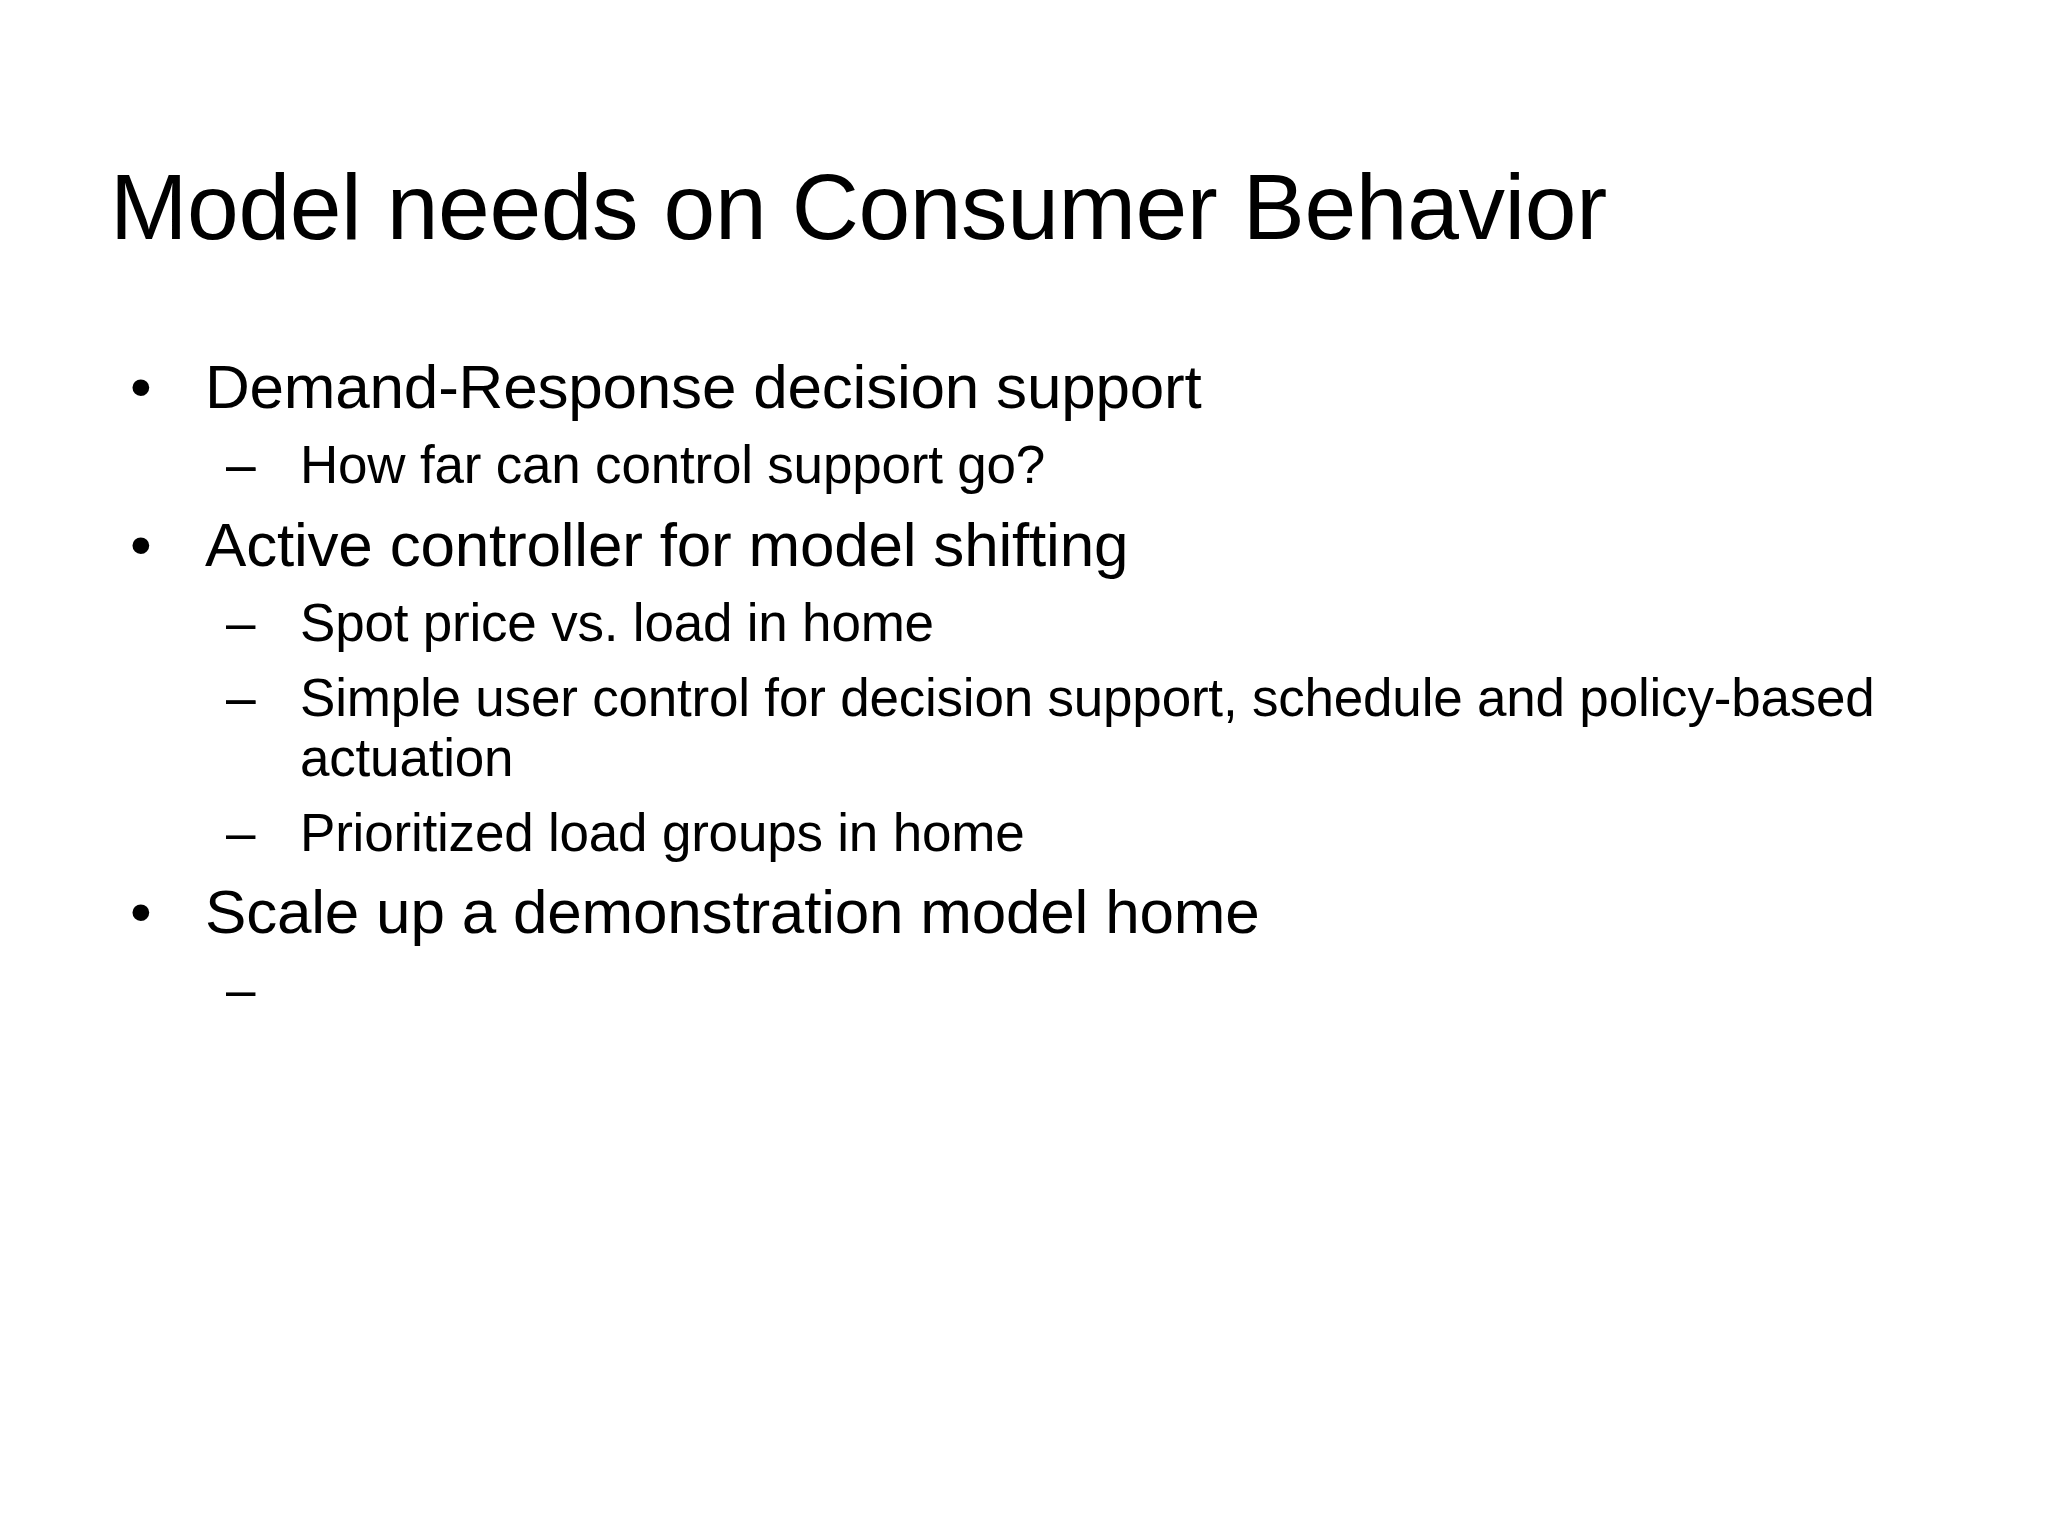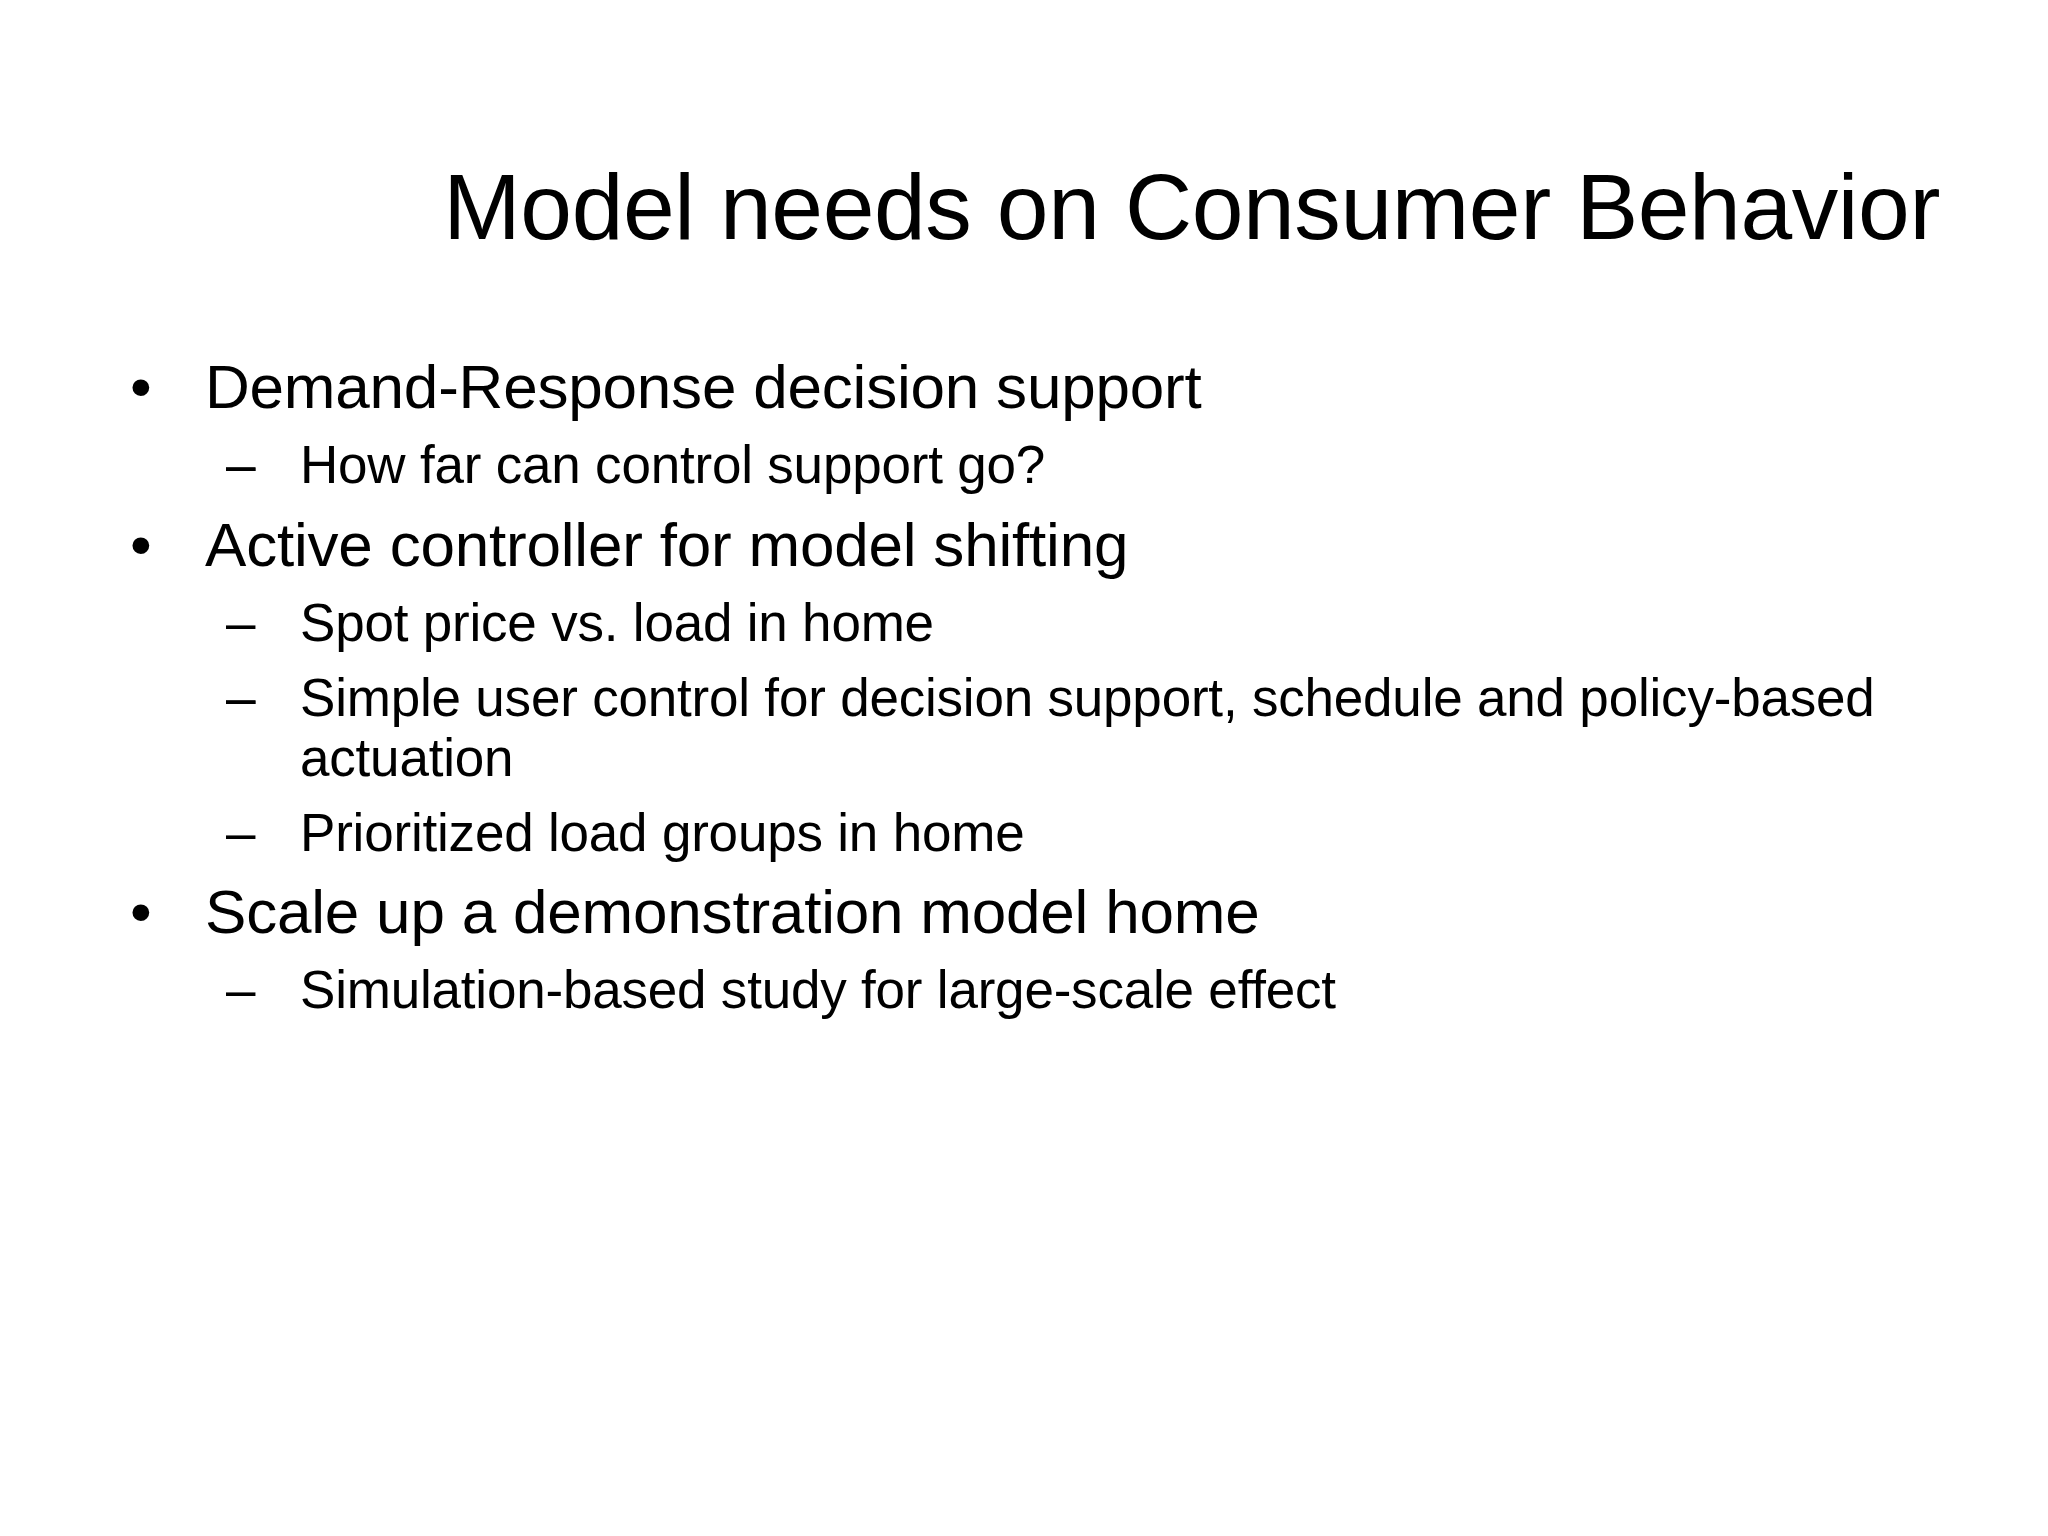--- a/index.html
+++ b/index.html
@@ -24,21 +24,21 @@
     background: #ffffff;
     box-sizing: border-box;
   }
 
   
   .slide-title {
     position: absolute;
     left: 110px;
     top: 96px;
     width: 1830px;
-    text-align: right;
+    text-align: left;
     font-size: 93px;
     line-height: 1.06;
     font-weight: 400;
     letter-spacing: -0.4px;
     white-space: nowrap;
   }
 
   
   .slide-body {
     position: absolute;
@@ -138,18 +138,17 @@
       </div>
     </div>
 
     <div class="bullet-l1">
       <span class="marker">•</span>
       <span class="frag">Scale up a demonstration model home</span>
     </div>
     <div class="group-l2">
       <div class="bullet-l2">
         <span class="marker">–</span>
-        <span>Simulation-based study for large-scale effect</span>
       </div>
     </div>
 
   </div>
 </div>
 
 </body></html>

